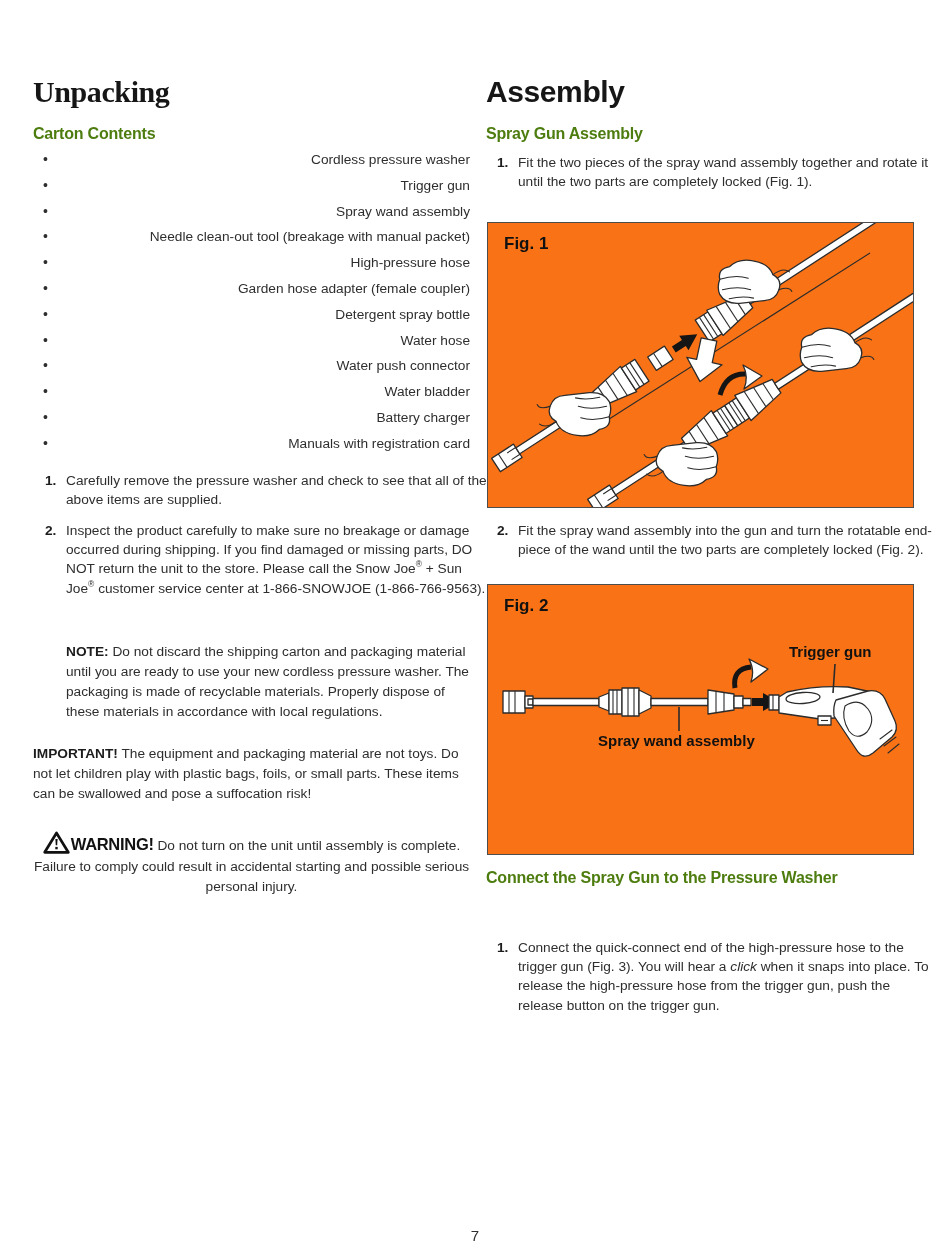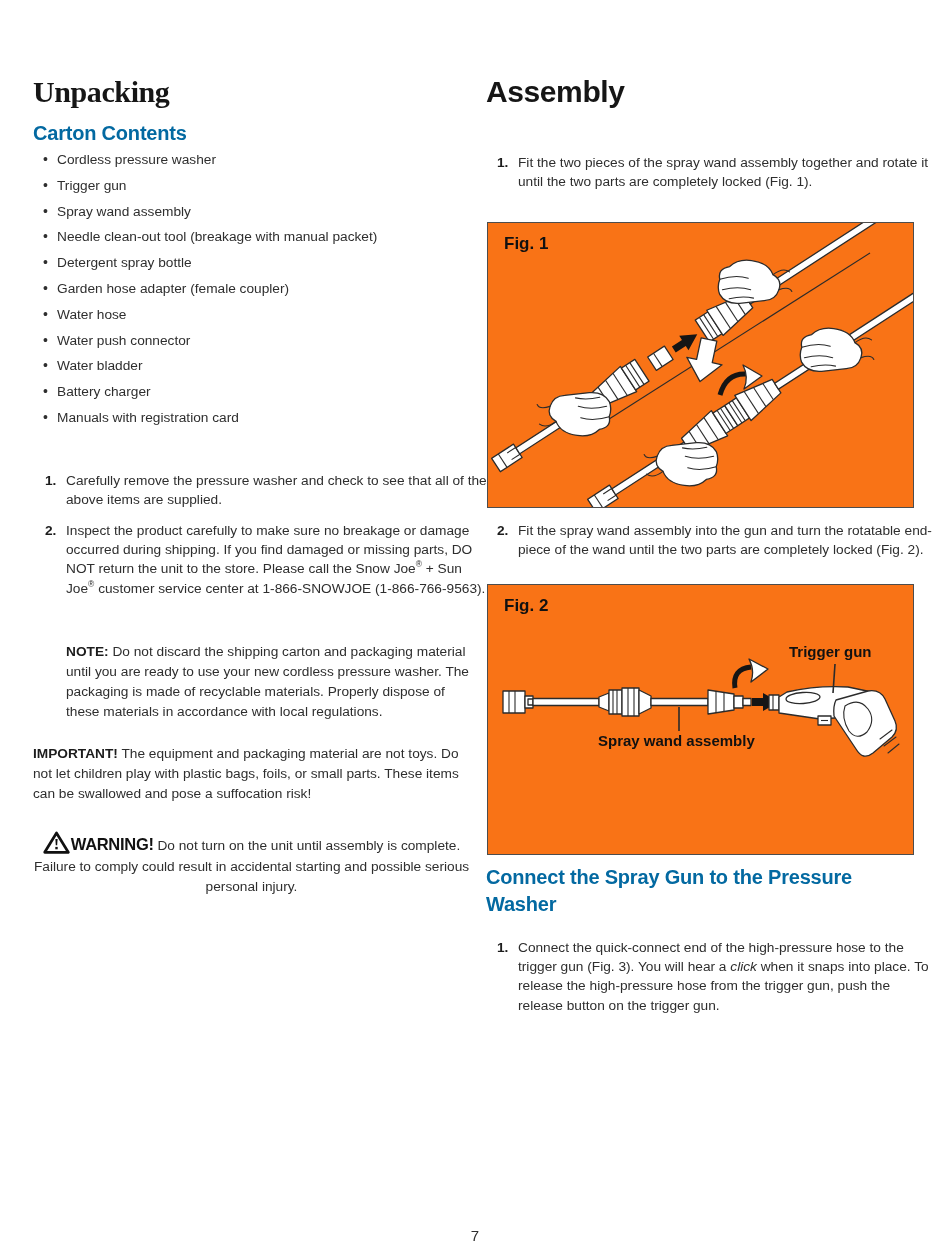--- a/index.html
+++ b/index.html
@@ -1,22 +1,22 @@
 <!DOCTYPE html>
 <html><head>
 <meta charset="utf-8">
 <style>
   html,body{margin:0;padding:0;background:#fff;}
   .page{position:relative;width:950px;height:1254px;background:#fff;overflow:hidden;
         font-family:"Liberation Sans","DejaVu Sans",sans-serif;color:#2e2e2e;}
   .abs{position:absolute;}
   .h1{font-size:30px;font-weight:bold;color:#161616;letter-spacing:-0.4px;line-height:1.05;}
-  .h2{font-size:20px;font-weight:bold;color:#0369a1;letter-spacing:-0.2px;line-height:27px;}
+  .h2{font-size:16px;font-weight:bold;color:#4d7c0f;letter-spacing:-0.2px;line-height:27px;}
   .carton-list{list-style:none;margin:0;padding:0;}
-  .carton-list li{position:relative;height:25.8px;padding-left:24px;font-size:13.7px;color:#2e2e2e;}
+  .carton-list li{position:relative;height:25.8px;padding-left:24px;font-size:13.7px;color:#2e2e2e;text-align:right;}
   .carton-list li::before{content:"\2022";position:absolute;left:10px;top:-1px;font-size:14px;color:#2e2e2e;}
   .step{position:absolute;padding-left:21px;font-size:13.7px;line-height:19.2px;}
   .step-num{position:absolute;left:0;top:0;font-weight:bold;color:#1c1c1c;}
   .note{position:absolute;font-size:13.7px;line-height:20px;margin-top:23px;}
   .inline-label{font-weight:bold;color:#1c1c1c;}
   .warning{position:absolute;font-size:13.7px;line-height:20.5px;}
   .warn-label{font-weight:bold;font-size:16.5px;color:#111;letter-spacing:-0.3px;}
   .warn-icon{display:inline-block;width:27px;height:23px;vertical-align:-4px;margin-right:1px;}
   .figure{position:absolute;border:1.4px solid #4d4d4d;background:#f97316;box-sizing:border-box;overflow:hidden;}
   .fig-label{position:absolute;left:16px;top:11px;font-size:17px;font-weight:bold;color:#111;}
@@ -39,22 +39,23 @@
 <div class="page">
 
   <div class="abs h1" style="left:33px;top:76px;font-family:Liberation Serif, serif;">Unpacking</div>
   <div class="abs h2" style="left:33px;top:120px;">Carton Contents</div>
 
   <ul class="abs carton-list" style="left:33px;top:152px;width:437px;">
     <li><span>Cordless pressure washer</span></li>
     <li><span>Trigger gun</span></li>
     <li><span>Spray wand assembly</span></li>
     <li><span>Needle clean-out tool (breakage with manual packet)</span></li>
+    <li><span>High-pressure hose</span></li>
+    <li><span>Garden hose adapter (female coupler)</span></li>
     <li><span>Detergent spray bottle</span></li>
-    <li><span>Garden hose adapter (female coupler)</span></li>
     <li><span>Water hose</span></li>
     <li><span>Water push connector</span></li>
     <li><span>Water bladder</span></li>
     <li><span>Battery charger</span></li>
     <li><span>Manuals with registration card</span></li>
   </ul>
 
   <div class="step" style="left:45px;top:471px;width:425px;">
     <span class="step-num">1.</span>
     <span class="step-text">Carefully remove the pressure washer and check to see that all of the above items are supplied.</span>
@@ -78,20 +79,21 @@
   <div class="warning" style="left:33px;top:831px;width:437px;text-align:center;">
     <span class="warn-icon"><svg viewBox="0 0 27 23" width="27" height="23">
           <path d="M13.5,2 L25.3,21.3 H1.7 Z" fill="none" stroke="#111" stroke-width="2.7" stroke-linejoin="round"></path>
           <path d="M12.4,8 h2.2 l-0.4,6.2 h-1.4 Z" fill="#111"></path>
           <rect x="12.3" y="15.9" width="2.4" height="2.4" fill="#111"></rect>
         </svg></span><span class="warn-label">WARNING!</span>
     <span>Do not turn on the unit until assembly is complete. Failure to comply could result in accidental starting and possible serious personal injury.</span>
   </div>
 
   <div class="abs h1" style="left:486px;top:76px;">Assembly</div>
+  <div class="abs h2" style="left:486px;top:120px;">Spray Gun Assembly</div>
 
   <div class="step" style="left:497px;top:153px;width:418px;">
     <span class="step-num">1.</span>
     <span class="step-text">Fit the two pieces of the spray wand assembly together and rotate it until the two parts are completely locked (Fig. 1).</span>
   </div>
 
   <div class="figure" style="left:487px;top:222px;width:427px;height:286px;">
     <svg class="fig-art" viewBox="0 0 427 286" width="427" height="286">
       <defs>
         <g id="hand">

